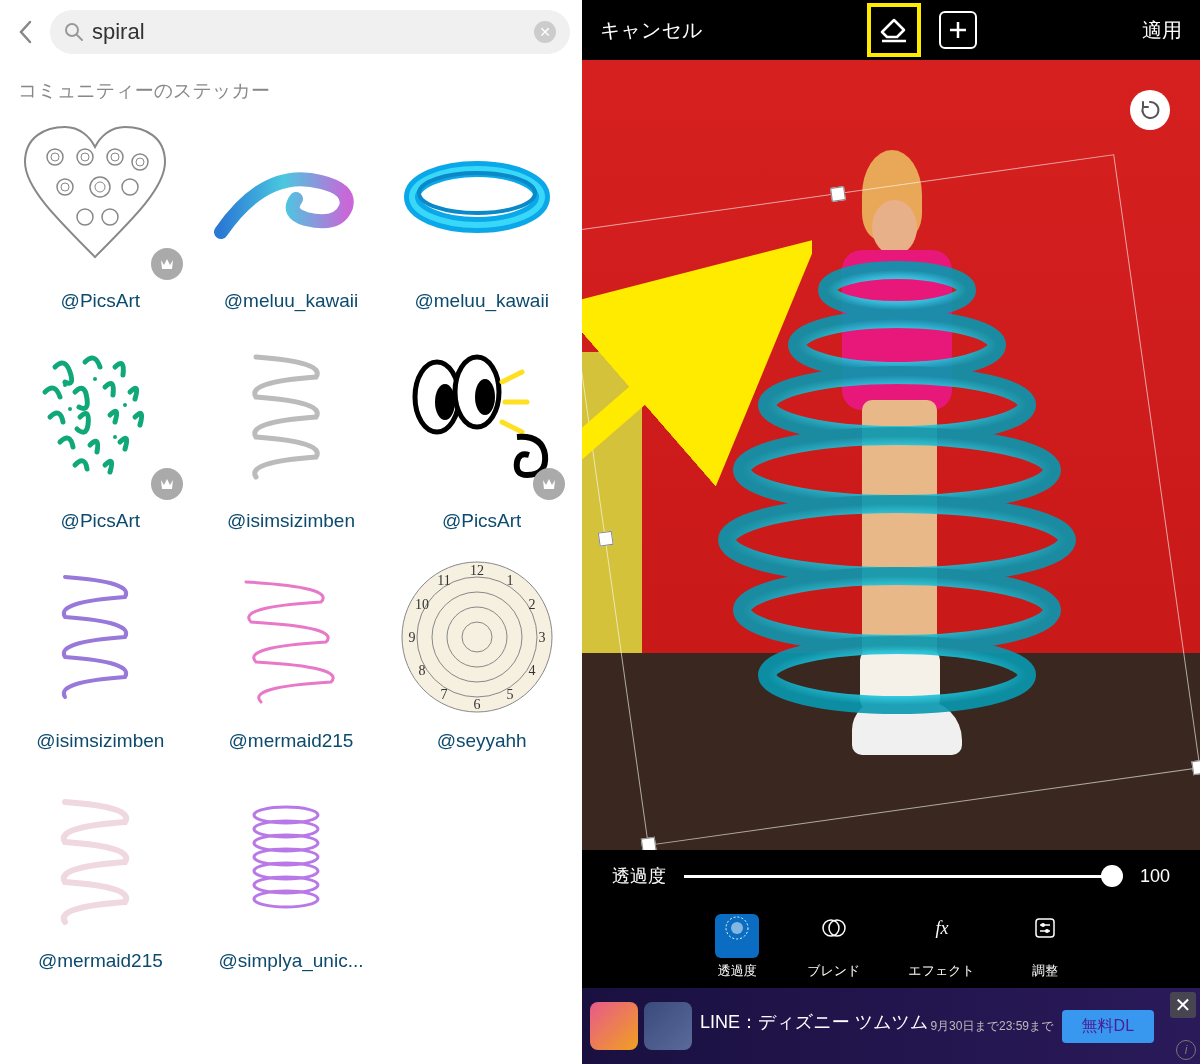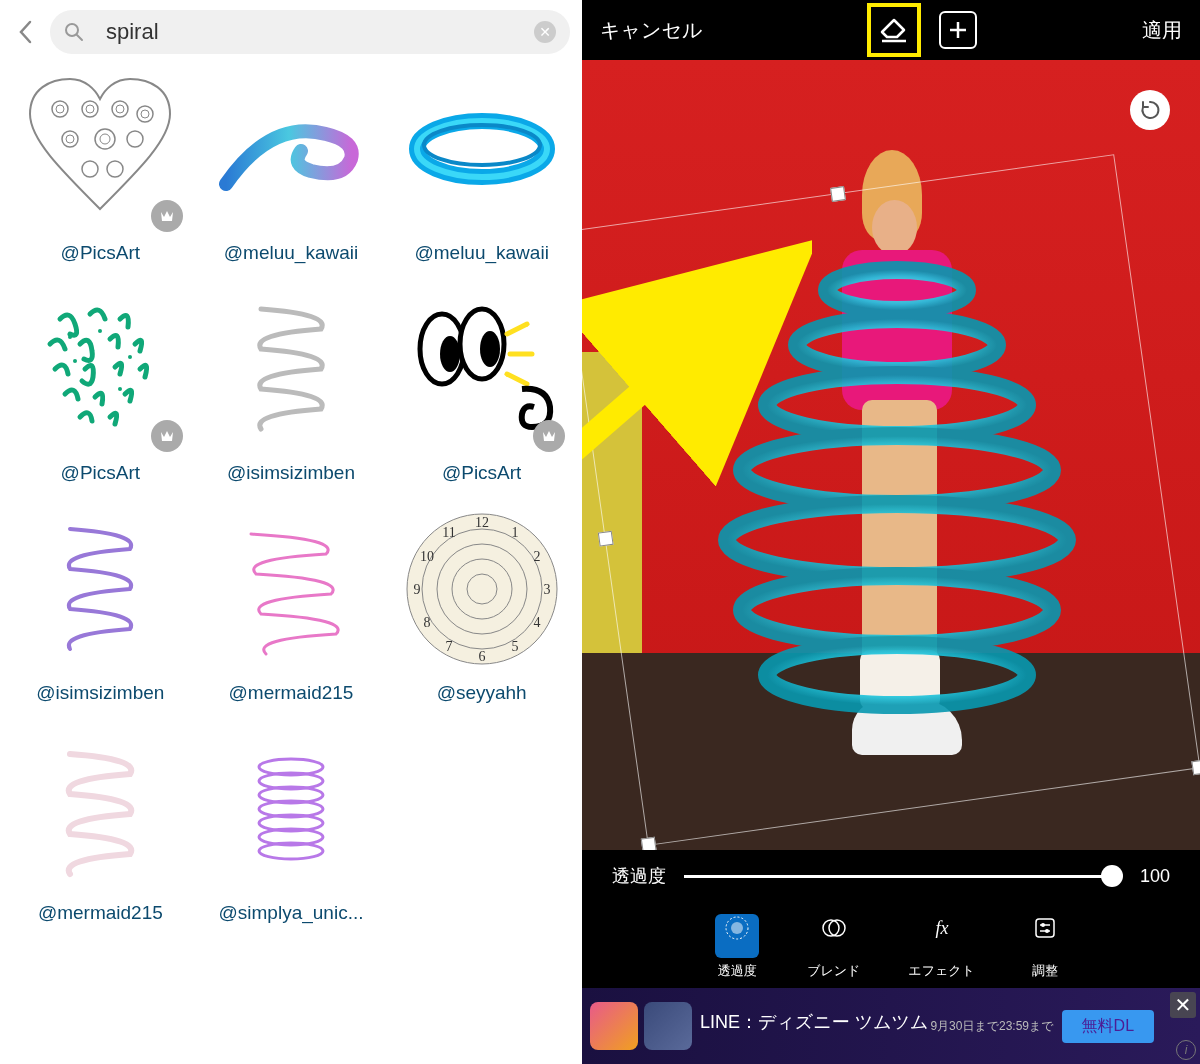--- a/index.html
+++ b/index.html
@@ -3,28 +3,28 @@
   <meta charset="utf-8">
   <style>
     * { margin: 0; padding: 0; box-sizing: border-box; }
     body { font-family: -apple-system, BlinkMacSystemFont, sans-serif; display: flex; width: 1200px; height: 1064px; overflow: hidden; }
     
     
     .left-panel { width: 582px; background: #fff; display: flex; flex-direction: column; }
     .search-header { display: flex; align-items: center; padding: 10px 12px; gap: 12px; }
     .back-btn { width: 26px; height: 26px; display: flex; align-items: center; justify-content: center; cursor: pointer; }
     .back-btn svg { width: 14px; height: 24px; }
-    .search-box { flex: 1; background: #f0f0f0; border-radius: 22px; display: flex; align-items: center; padding: 8px 14px; gap: 22px; height: 44px; }
+    .search-box { flex: 1; background: #f0f0f0; border-radius: 22px; display: flex; align-items: center; padding: 8px 14px; gap: 8px; height: 44px; }
     .search-icon { width: 20px; height: 20px; color: #999; }
     .search-input { flex: 1; border: none; background: none; font-size: 22px; outline: none; color: #333; }
     .clear-btn { width: 22px; height: 22px; border-radius: 50%; background: #ccc; color: #fff; display: flex; align-items: center; justify-content: center; font-size: 14px; cursor: pointer; }
     .section-title { font-size: 19px; color: #888; padding: 14px 18px 8px; font-weight: 500; }
     .sticker-grid { display: grid; grid-template-columns: repeat(3, 1fr); gap: 20px 10px; padding: 0 10px; }
     .sticker-item { display: flex; flex-direction: column; align-items: center; position: relative; }
-    .sticker-thumb { width: 170px; height: 170px; display: flex; align-items: center; justify-content: center; position: relative; }
+    .sticker-thumb { width: 170px; height: 170px; display: flex; align-items: center; position: relative; }
     .sticker-label { color: #0c4a6e; font-size: 19px; margin-top: 8px; white-space: nowrap; overflow: hidden; text-overflow: ellipsis; max-width: 170px; }
     .premium-badge { position: absolute; bottom: 2px; right: 2px; width: 32px; height: 32px; background: #aaa; border-radius: 50%; display: flex; align-items: center; justify-content: center; color: #fff; }
     .premium-badge svg { width: 16px; height: 14px; }
     
     
     .right-panel { width: 618px; background: #000; display: flex; flex-direction: column; position: relative; }
     .editor-header { display: flex; align-items: center; justify-content: space-between; padding: 12px 18px; color: #fff; height: 60px; border-radius: 28px; }
     .header-btn { color: #fff; font-size: 20px; cursor: pointer; }
     .header-center { display: flex; gap: 18px; align-items: center; }
     .eraser-btn { width: 54px; height: 54px; border: 4px solid #ffeb00; display: flex; align-items: center; justify-content: center; cursor: pointer; }
@@ -87,20 +87,21 @@
     </div>
     <div class="search-box">
       <svg class="search-icon" viewBox="0 0 20 20">
           <circle cx="8" cy="8" r="6" stroke="#999" stroke-width="2" fill="none"></circle>
           <line x1="13" y1="13" x2="18" y2="18" stroke="#999" stroke-width="2" stroke-linecap="round"></line>
         </svg>
       <input class="search-input" value="spiral" style="">
       <div class="clear-btn">✕</div>
     </div>
   </div>
+  <div class="section-title">コミュニティーのステッカー</div>
 
   <div class="sticker-grid">
 
     <div class="sticker-item">
       <div class="sticker-thumb thumb-heart">
         <svg viewBox="0 0 160 160">
           <path d="M80 140 C40 100 10 70 10 45 C10 20 30 10 50 10 C65 10 75 20 80 30 C85 20 95 10 110 10 C130 10 150 20 150 45 C150 70 120 100 80 140 Z" fill="none" stroke="#888" stroke-width="2"></path>
           <circle cx="40" cy="40" r="8" fill="none" stroke="#888" stroke-width="1.5"></circle>
             <circle cx="40" cy="40" r="4" fill="none" stroke="#888" stroke-width="1"></circle>
           <circle cx="70" cy="40" r="8" fill="none" stroke="#888" stroke-width="1.5"></circle>

